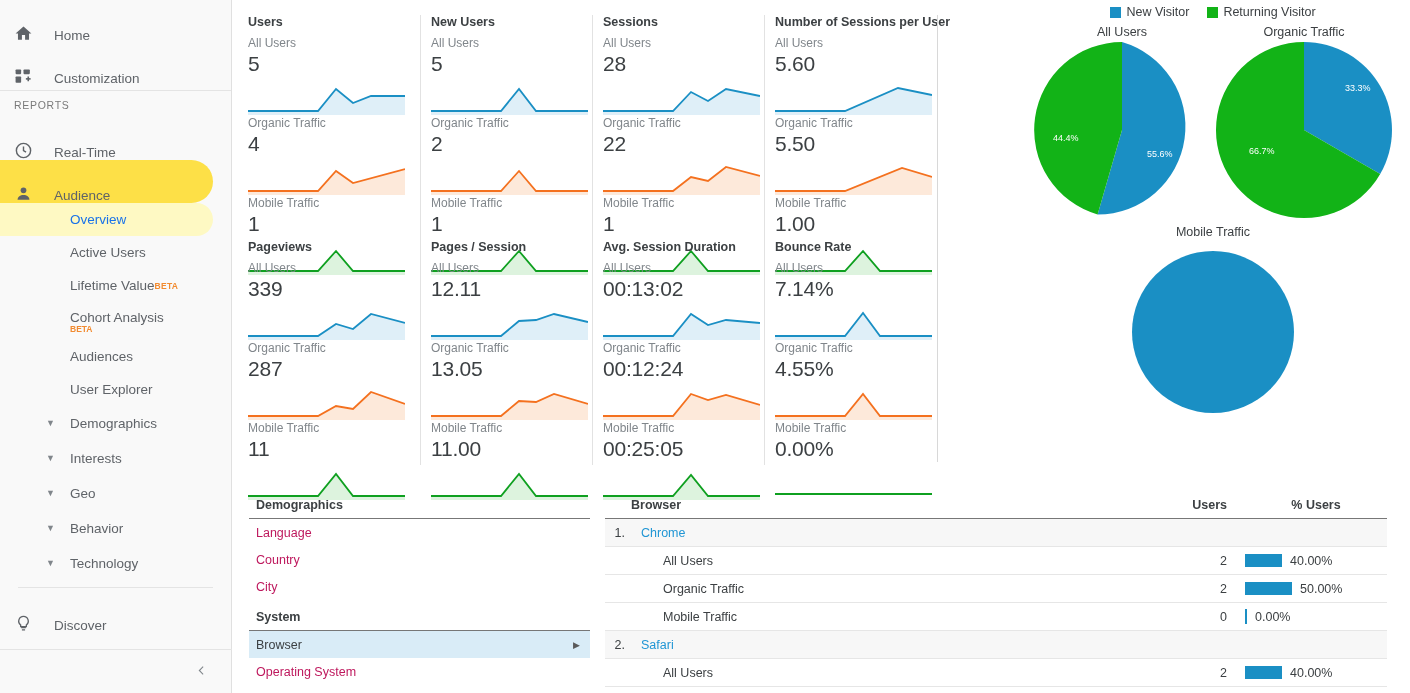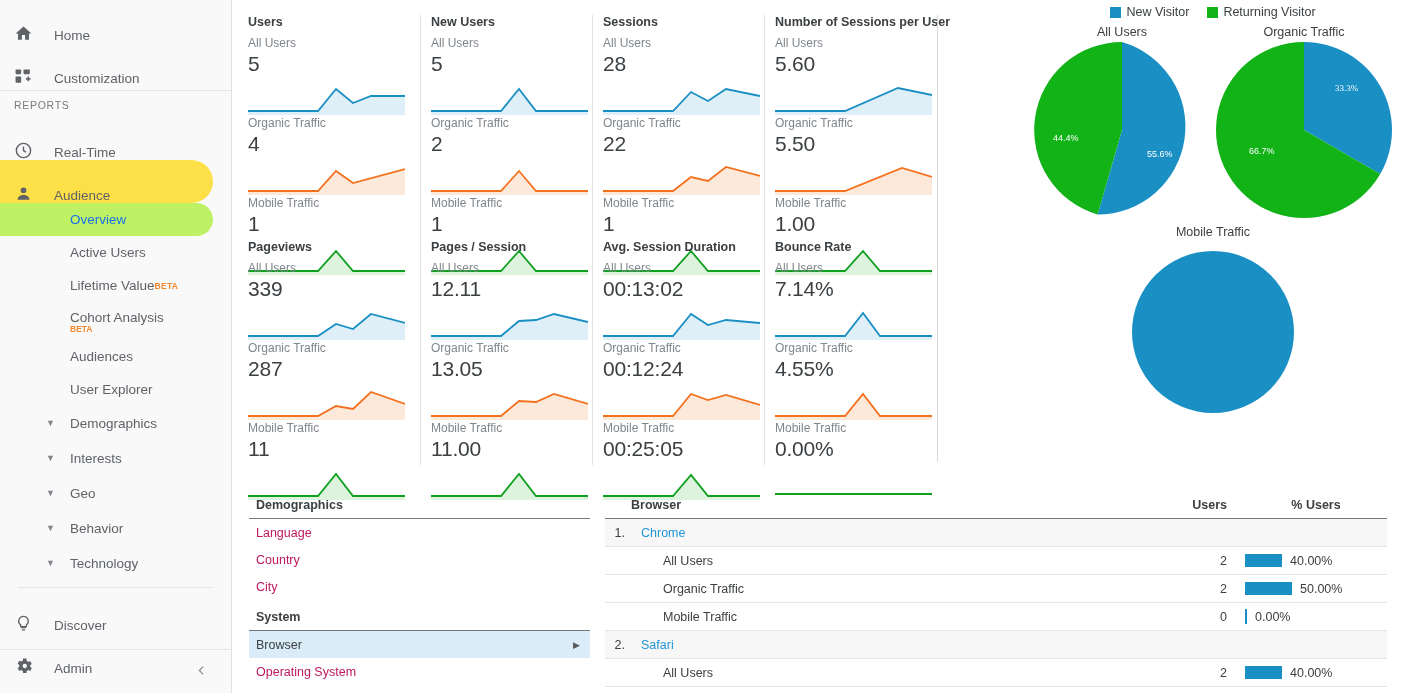--- a/index.html
+++ b/index.html
@@ -26,21 +26,21 @@
   .nav-sep { height:1px; background:#e4e4e4; margin:4px 0 2px 0; }
   .section-label {
     font-size:10.5px; letter-spacing:.7px; color:#7a7a7a;
     padding:6px 0 6px 14px; font-weight:400;
   }
   .pill {
     background:#fde047;
     border-radius:0 22px 22px 0; margin-right:18px;
   }
   .pill-active {
-    background:#bef264; border-radius:0 22px 22px 0; margin-right:18px;
+    background:#fef9c3; border-radius:0 22px 22px 0; margin-right:18px;
   }
   .pill-active .lbl { color:#1a73e8; }
   .sub-row {
     display:flex; align-items:center; height:33px;
     padding-left:70px; cursor:pointer; font-size:13.5px;
   }
   .sub-row.ind { padding-left:46px; }
   .sub-row .caret {
     width:24px; flex:0 0 24px; color:#80868b; font-size:9px; line-height:1;
   }
@@ -211,29 +211,20 @@
   <div class="nav-row">
     <span class="ico">
       <svg width="19" height="19" viewBox="0 0 24 24" fill="none" stroke="#5f6368" stroke-width="1.7">
         <path d="M9 17h6M10 20h4"></path>
           <path d="M12 3a6 6 0 0 0-3.6 10.8V16h7.2v-2.2A6 6 0 0 0 12 3z"></path>
       </svg>
     </span>
     <span class="lbl">Discover</span>
   </div>
 
-  <div class="nav-row">
-    <span class="ico">
-      <svg width="20" height="20" viewBox="0 0 24 24" fill="#5f6368">
-        <path d="M19.4 13a7.6 7.6 0 0 0 0-2l2-1.5-2-3.4-2.3 1a7.6 7.6 0 0 0-1.8-1L14.9 3h-4l-.4 2.6a7.6 7.6 0 0 0-1.8 1l-2.3-1-2 3.4L6.4 11a7.6 7.6 0 0 0 0 2l-2 1.5 2 3.4 2.3-1a7.6 7.6 0 0 0 1.8 1l.4 2.6h4l.4-2.6a7.6 7.6 0 0 0 1.8-1l2.3 1 2-3.4z"></path>
-        <circle cx="12.9" cy="12" r="2.6" fill="#f9f9f9"></circle>
-      </svg>
-    </span>
-    <span class="lbl">Admin</span>
-  </div>
 
   <div id="collapse-row">
     <span>
       <svg width="13" height="13" viewBox="0 0 24 24" fill="none" stroke="#80868b" stroke-width="2">
           <path d="M15 5 8 12l7 7"></path>
         </svg>
     </span>
   </div>
 </div>
 
@@ -496,21 +487,21 @@
       </div>
 
       <div class="pie-cell">
         <div class="pie-title">Organic Traffic</div>
         <div class="pie-wrap">
           <svg width="182" height="178" viewBox="0 0 182 178">
 
             <path d="M91 89 L91 1 A88 88 0 0 1 167.2 133 Z" fill="#1a8fc4"></path>
             <path d="M91 89 L167.2 133 A88 88 0 1 1 91 1 Z" fill="#12b317"></path>
           </svg>
-          <span class="pie-lab" style="left:122px; top:42px;font-family:Liberation Serif, serif;">33.3%</span>
+          <span class="pie-lab" style="left:132px; top:42px;">33.3%</span>
           <span class="pie-lab" style="left:36px; top:105px;">66.7%</span>
         </div>
       </div>
     </div>
 
     <div style="margin-top:6px;">
       <div class="pie-title">Mobile Traffic</div>
       <div class="pie-wrap">
         <svg width="182" height="182" viewBox="0 0 182 182">
           <circle cx="91" cy="91" r="81" fill="#1a8fc4"></circle>

